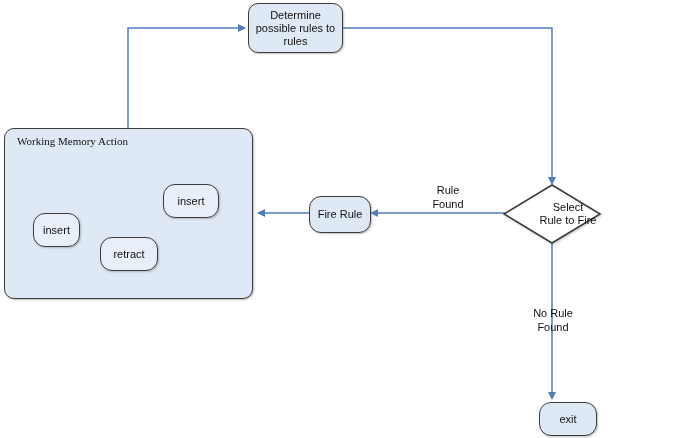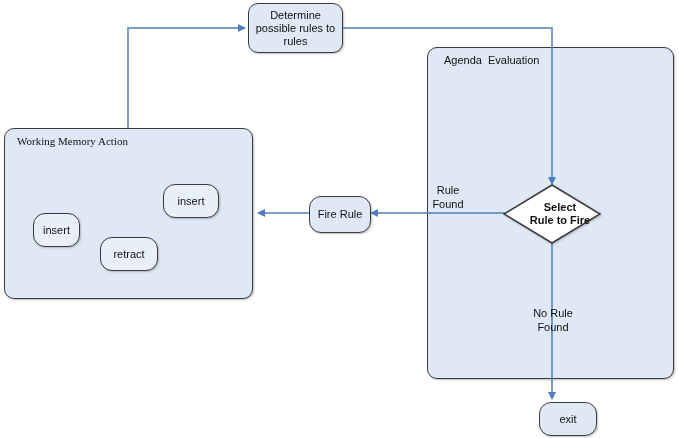--- a/index.html
+++ b/index.html
@@ -64,44 +64,41 @@
   .node-insert{left:33px;top:200px;width:47px;height:34px;background:var(--inner-node-fill);margin-top:13px;}
   .node-update{left:163px;top:184px;width:56px;height:34px;background:var(--inner-node-fill);}
   .node-retract{left:100px;top:237px;width:58px;height:34px;background:var(--inner-node-fill);}
   .diamond-wrap{
     position:absolute;left:502px;top:183px;width:100px;height:62px;z-index:3;
   }
   .diamond-wrap svg{position:absolute;left:0;top:0;
     filter:drop-shadow(1px 1px 1px rgba(130,130,130,.45));}
   .diamond-wrap polygon{fill:var(--diamond-fill);stroke:var(--border);stroke-width:1.5;}
   .diamond-label{
-    position:absolute;left:8px;top:0;width:100%;height:100%;
+    position:absolute;left:16px;top:0;width:100%;height:100%;
     display:flex;flex-direction:column;align-items:center;justify-content:center;
-    text-align:center;line-height:13px;font-weight:bold;
+    text-align:center;line-height:13px;
   }
   .diamond-label span{display:block;}
   .edge-label{
     position:absolute;z-index:4;text-align:center;line-height:14px;
   }
   .edge-label span{display:block;}
   .label-rule-found{left:426px;top:183px;width:44px;}
   .label-no-rule-found{left:513px;top:306px;width:80px;}
 </style>
 </head>
 <body>
 
 <div class="canvas">
 
   <div class="container wma">
     <div class="container-label">Working Memory Action</div>
   </div>
 
-  <div class="container agenda">
-    <div class="container-label agenda-label">Agenda  Evaluation</div>
-  </div>
 
   <svg class="connector-layer" viewBox="0 0 679 438" xmlns="http://www.w3.org/2000/svg">
     <defs>
       <marker id="arrowhead" markerUnits="userSpaceOnUse" markerWidth="9" markerHeight="8" refX="7" refY="4" orient="auto">
         <path d="M0,0 L8,4 L0,8 Z"></path>
       </marker>
     </defs>
     <path class="edge" d="M128,128 L128,28 L245,28" marker-end="url(#arrowhead)"></path>
     <path class="edge" d="M343,28 L552,28 L552,184" marker-end="url(#arrowhead)"></path>
     <path class="edge" d="M505,213 L371,213" marker-end="url(#arrowhead)"></path>

